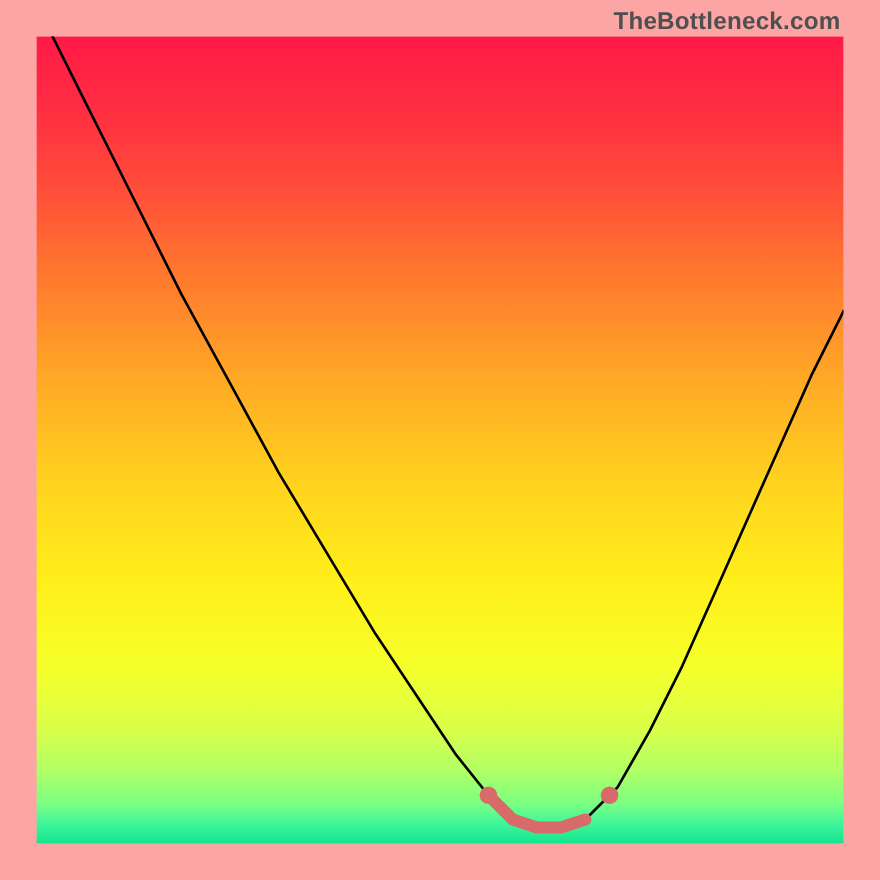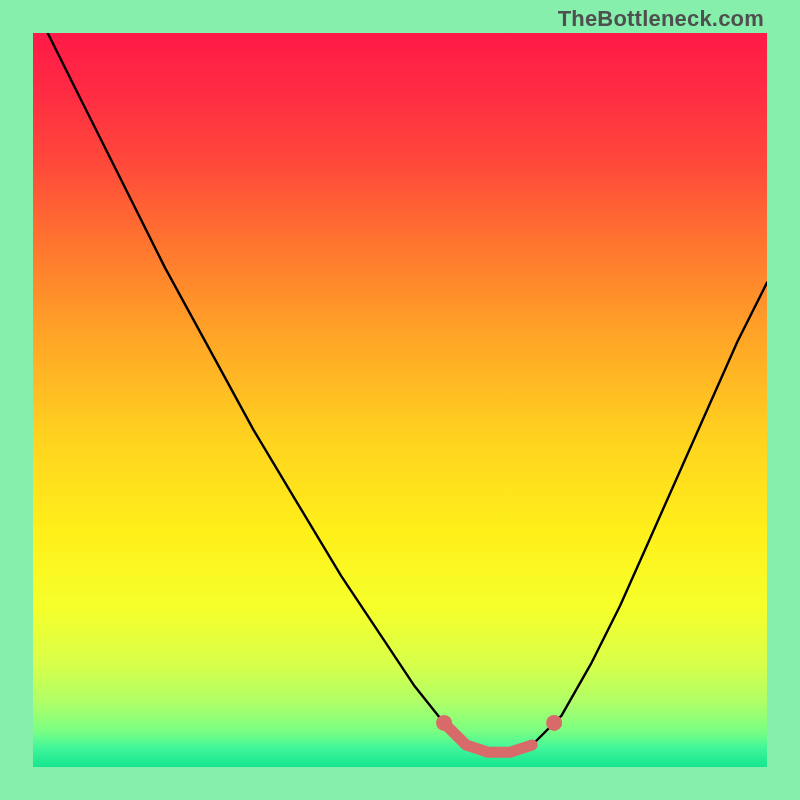--- a/index.html
+++ b/index.html
@@ -8,21 +8,21 @@
     width: 800px;
     height: 800px;
     background: #000;
     overflow: hidden;
     font-family: Arial, Helvetica, sans-serif;
   }
   .frame {
     position: absolute;
     left: 0; top: 0;
     width: 800px; height: 800px;
-    background: #86efac;
+    background: #fca5a5;
   }
   .plot-area {
     position: absolute;
     left: 33px;
     top: 33px;
     width: 734px;
     height: 734px;
     overflow: hidden;
   }
   

